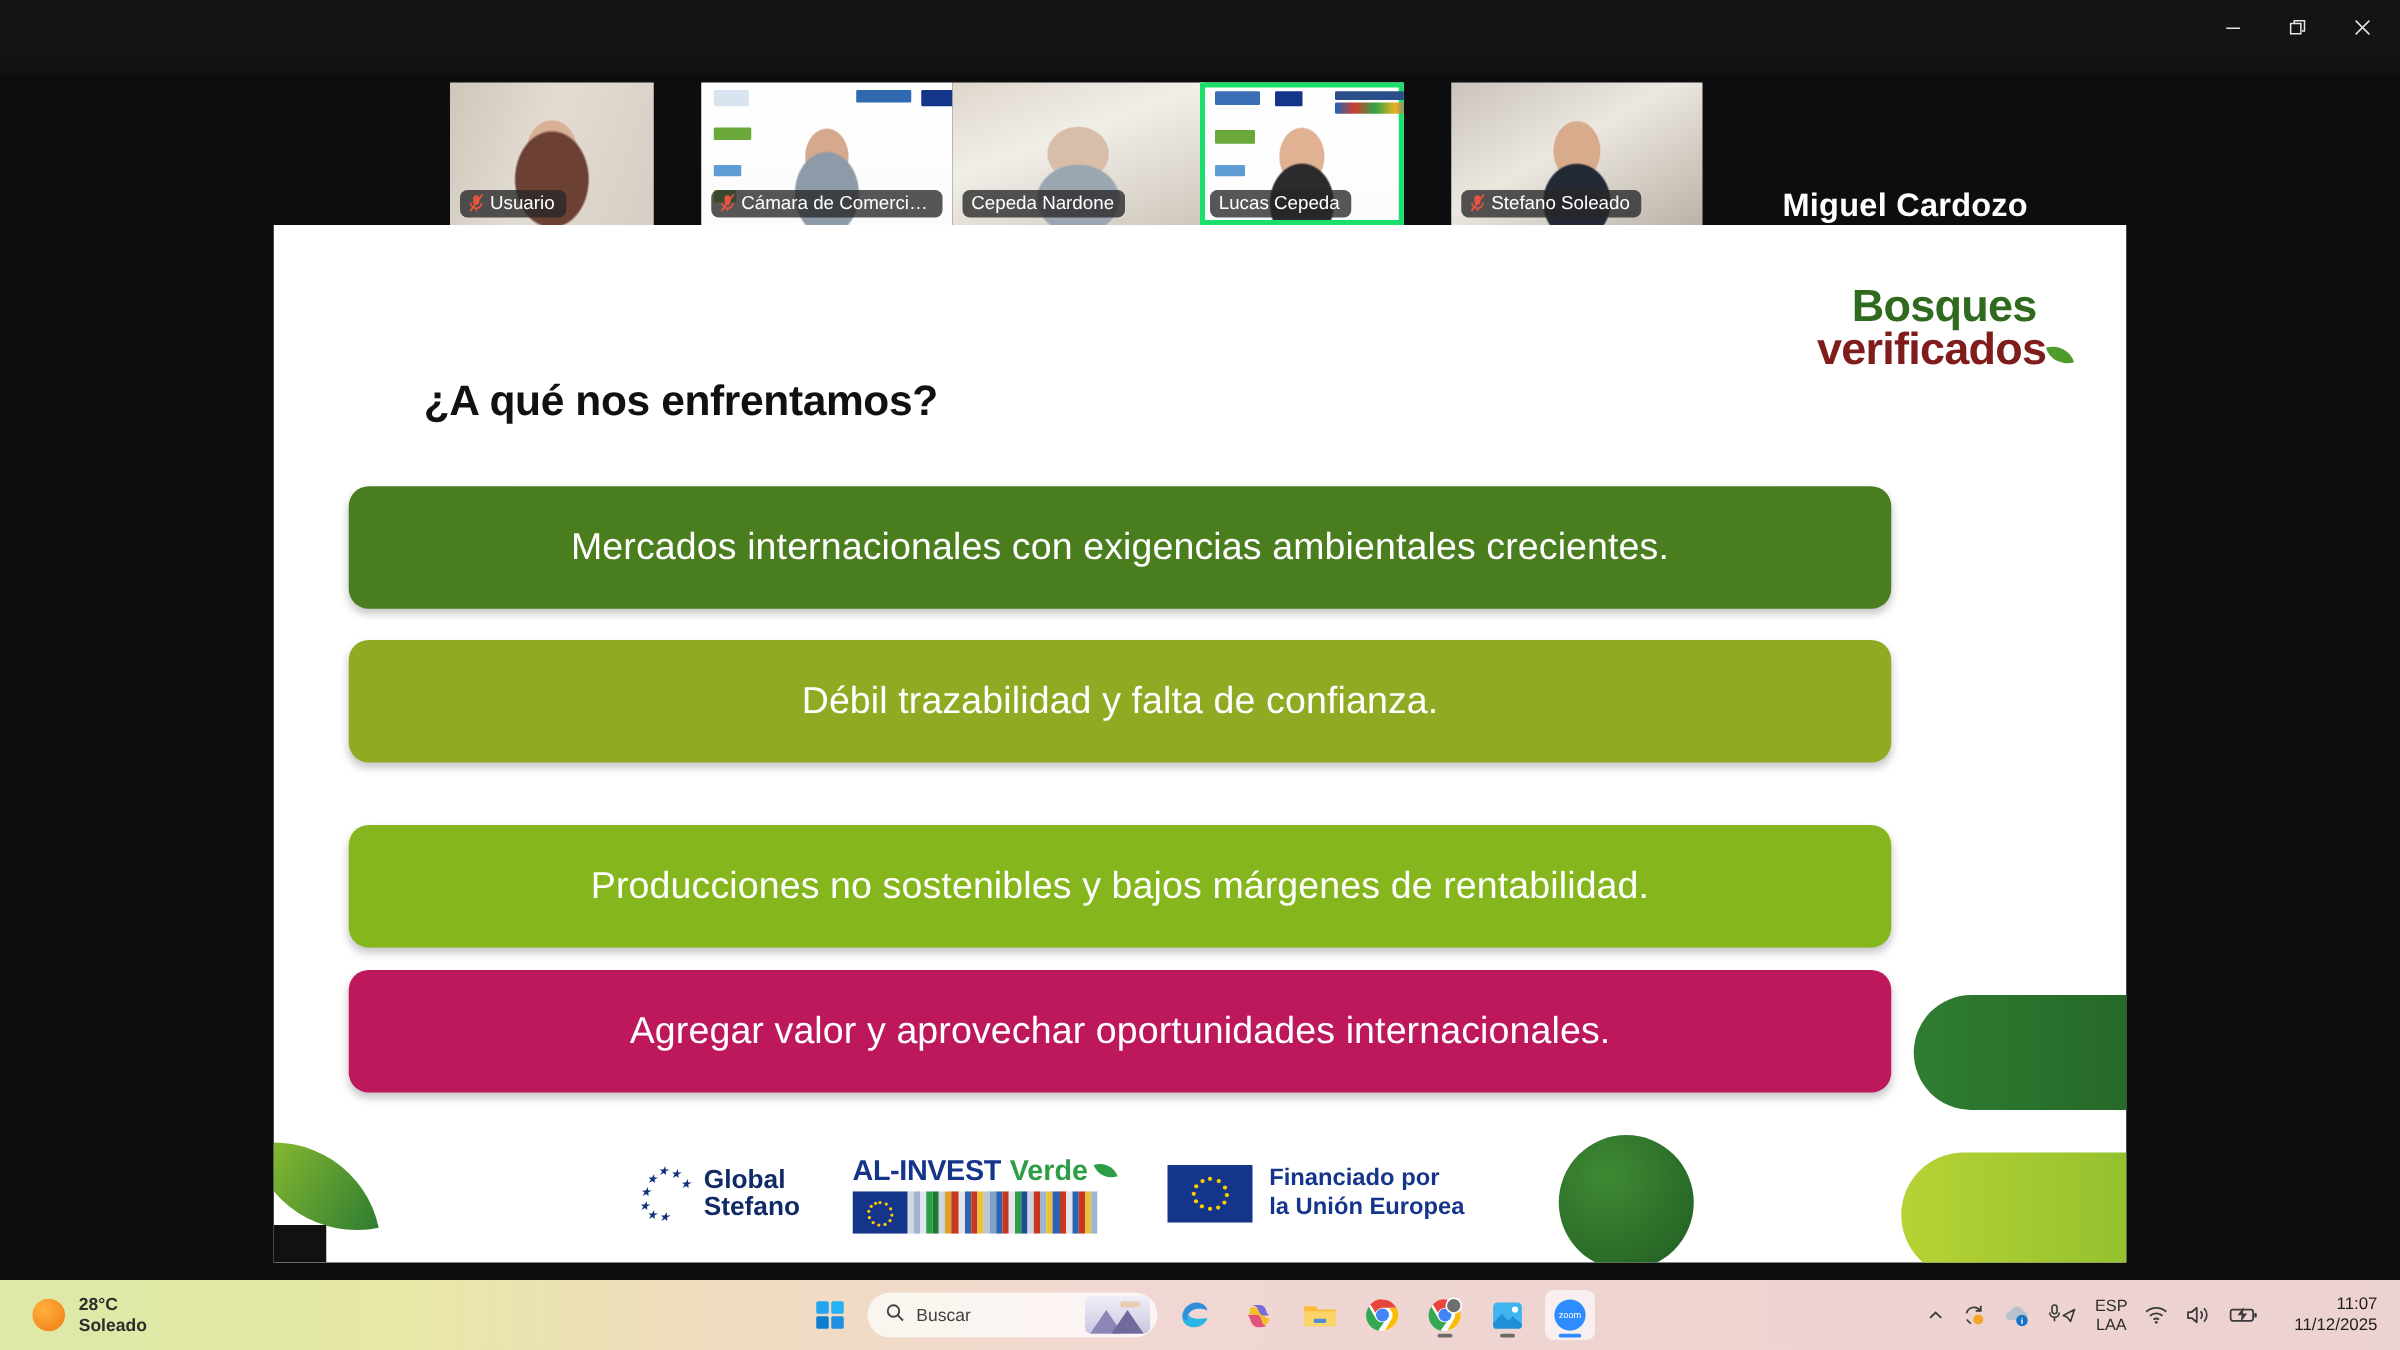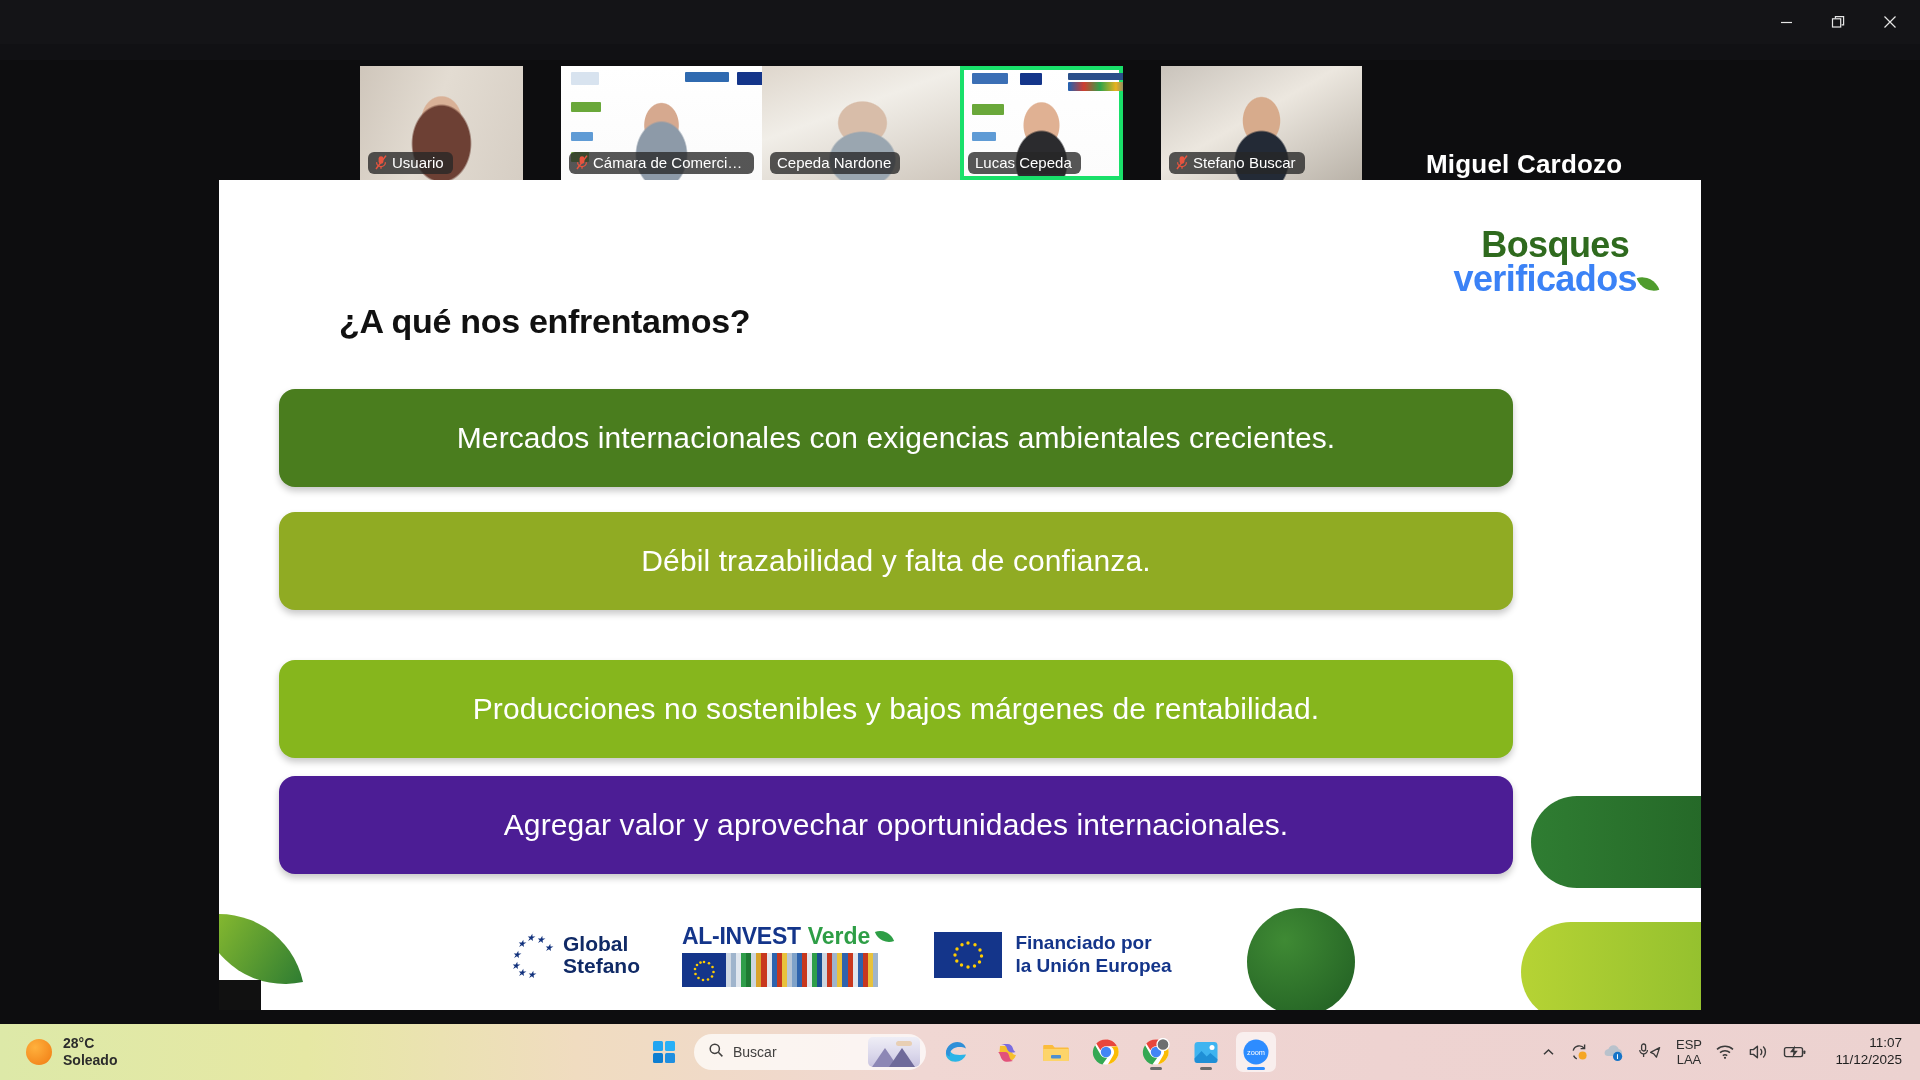--- a/index.html
+++ b/index.html
@@ -102,21 +102,21 @@
   #slide-stage {
     position:absolute; left:0; top:180px; width:1920px; height:844px;
     background:#0d0d0f;
   }
   #slide {
     position:absolute; left:219px; top:0px; width:1482px; height:830px;
     background:#ffffff; overflow:hidden;
   }
   #slide-logo { position:absolute; right:44px; top:48px; text-align:center; line-height:.95; }
   #slide-logo .l1 { color:#2f6a1e; font-size:36px; font-weight:bold; letter-spacing:-.6px; }
-  #slide-logo .l2 { color:#3b82f6; font-size:36px; font-weight:bold; letter-spacing:-.6px; }
+  #slide-logo .l2 { color:#7f1d1d; font-size:36px; font-weight:bold; letter-spacing:-.6px; }
   #slide-logo .leaf {
     display:inline-block; width:18px; height:18px; margin-left:2px;
     background:#4f9c2d;
     border-radius:0 100% 0 100%;
     transform:rotate(-18deg); vertical-align:-2px;
   }
   #slide-title {
     position:absolute; left:120px; top:122px;
     font-size:34px; font-weight:bold; color:#111; letter-spacing:-.3px;
   }
@@ -341,21 +341,21 @@
     <div class="tile bg-stefano" style="left:1161px;width:201px;">
       <div class="namechip">
         <span class="mutedmic">
           <svg width="12" height="15" viewBox="0 0 12 15">
               <rect x="3.6" y="1.2" width="4.8" height="7.6" rx="2.4" fill="#e8543f"></rect>
               <path d="M1.6 7.2a4.4 4.4 0 0 0 8.8 0" stroke="#e8543f" stroke-width="1.3" fill="none"></path>
               <path d="M6 11.6v2.2" stroke="#e8543f" stroke-width="1.3"></path>
               <path d="M1 14L11 0.6" stroke="#e8543f" stroke-width="1.5"></path>
             </svg>
         </span>
-        <span class="nm">Stefano Buscar</span>
+        <span class="nm">Stefano Soleado</span>
       </div>
     </div>
 
     <div id="active-name">
       <div class="big">Miguel Cardozo</div>
       <div class="chip">Miguel Cardozo</div>
     </div>
   </div>
 
   <div id="slide-stage">
@@ -370,21 +370,21 @@
 
       <div class="bar" id="bar-1" style="background:#4a7d1e;">
         <span>Mercados internacionales con exigencias ambientales crecientes.</span>
       </div>
       <div class="bar" id="bar-2" style="background:#90ab23;">
         <span>Débil trazabilidad y falta de confianza.</span>
       </div>
       <div class="bar" id="bar-3" style="background:#86b61d;">
         <span>Producciones no sostenibles y bajos márgenes de rentabilidad.</span>
       </div>
-      <div class="bar" id="bar-4" style="background:#4c1d95;">
+      <div class="bar" id="bar-4" style="background:#be185d;">
         <span>Agregar valor y aprovechar oportunidades internacionales.</span>
       </div>
 
       <div class="deco" id="deco-right-top"></div>
       <div class="deco" id="deco-right-bottom"></div>
       <div class="deco" id="deco-circle"></div>
       <div class="deco" id="deco-leaf-left"></div>
       <div class="deco" id="deco-blackbar"></div>
 
       <div id="footer-logos">

